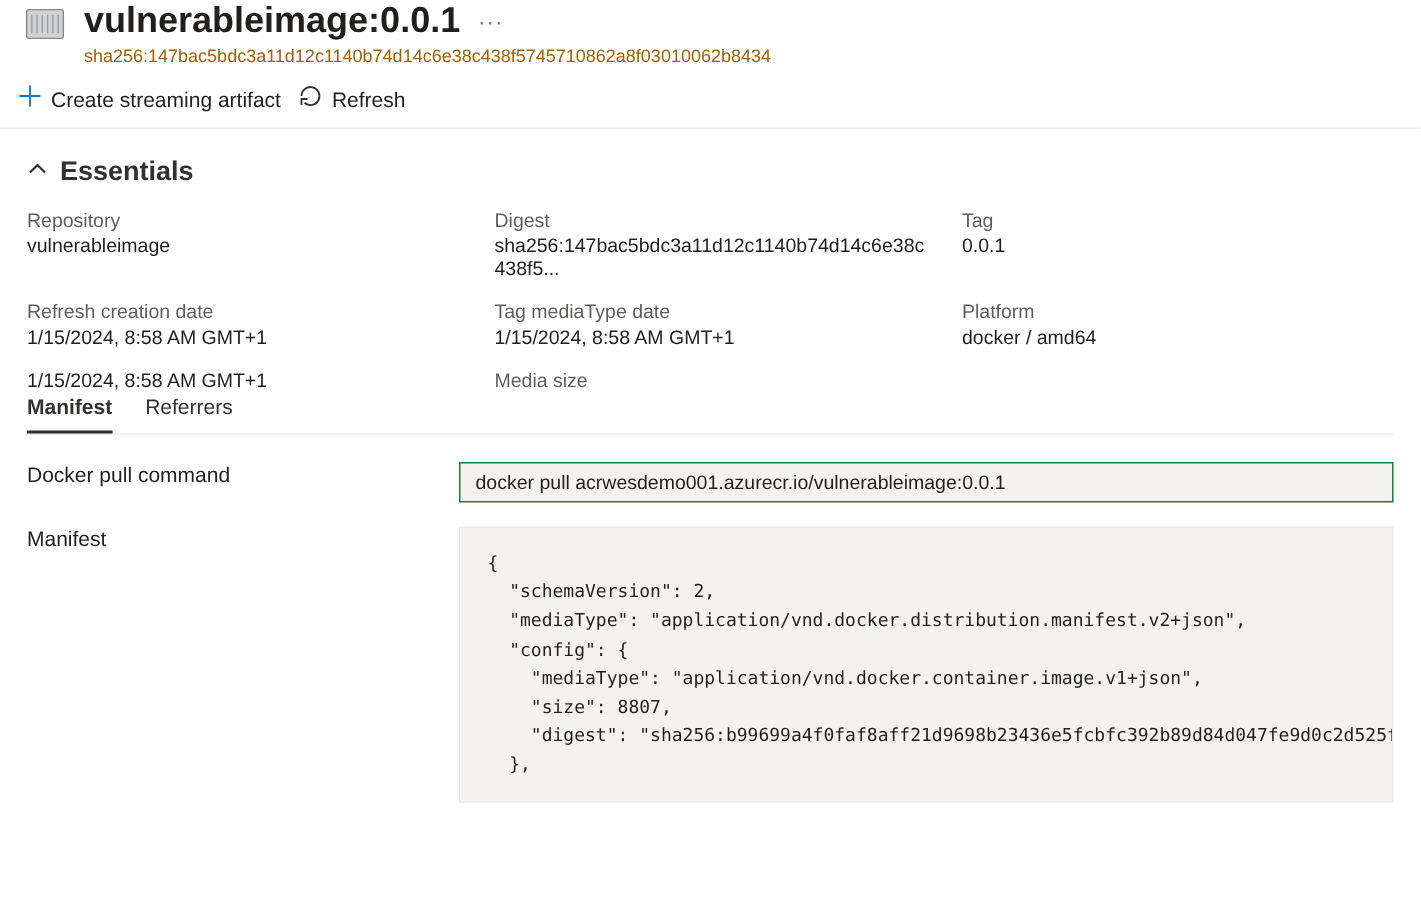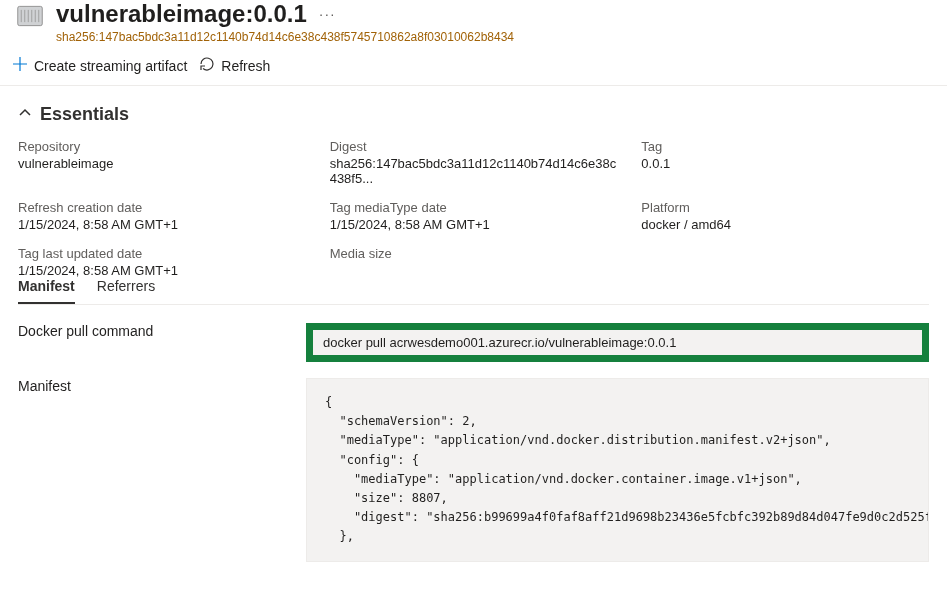--- a/index.html
+++ b/index.html
@@ -19,21 +19,21 @@
     .essentials-header { display: flex; align-items: center; gap: 8px; font-weight: 600; font-size: 18px; margin-bottom: 14px; cursor: pointer; }
     .essentials-header svg { width: 14px; height: 14px; }
     .essentials-grid { display: grid; grid-template-columns: 1fr 1fr 1fr; gap: 14px 24px; margin-bottom: 0; }
     .field-label { font-size: 13px; color: #605e5c; margin-bottom: 2px; }
     .field-value { font-size: 13px; color: #201f1e; word-break: break-all; }
     .tabs { display: flex; gap: 22px; border-bottom: 1px solid #edebe9; margin-bottom: 18px; }
     .tab { font-size: 14px; padding: 0 0 8px 0; cursor: pointer; color: #323130; border-bottom: 2px solid transparent; }
     .tab.active { font-weight: 600; border-bottom-color: #323130; }
     .details { display: grid; grid-template-columns: 270px 1fr; gap: 16px 18px; align-items: flex-start; }
     .details-label { font-size: 14px; color: #201f1e; }
-    .pull-input { width: 100%; font-family: "Segoe UI", sans-serif; font-size: 13px; padding: 5px 10px; border: 7px solid #15803d; background: #f3f2f1; color: #201f1e; }
+    .pull-input { width: 100%; font-family: "Segoe UI", sans-serif; font-size: 13px; padding: 5px 10px; border: 1px solid #15803d; background: #f3f2f1; color: #201f1e; }
     .manifest-box { background: #f3f2f1; border: 1px solid #edebe9; padding: 14px 18px; font-family: "Menlo", "Consolas", monospace; font-size: 12px; color: #201f1e; white-space: pre; overflow: hidden; line-height: 1.6; }
   </style>
 </head>
 <body>
 
 <div class="header">
   <div class="header-icon">
     <svg viewBox="0 0 32 32">
       <rect x="2" y="5" width="28" height="22" rx="2" fill="#d0d2d4" stroke="#888" stroke-width="1"></rect>
       <line x1="6" y1="9" x2="6" y2="23" stroke="#999" stroke-width="1"></line>
@@ -102,21 +102,20 @@
     </div>
     <div>
       <div class="field-label">Tag mediaType date</div>
       <div class="field-value">1/15/2024, 8:58 AM GMT+1</div>
     </div>
     <div>
       <div class="field-label">Platform</div>
       <div class="field-value">docker / amd64</div>
     </div>
     <div>
-      <div class="field-label">Tag last updated date</div>
       <div class="field-value">1/15/2024, 8:58 AM GMT+1</div>
     </div>
     <div>
       <div class="field-label">Media size</div>
     </div>
   </div>
 
   <div class="tabs">
     <div class="tab active">Manifest</div>
     <div class="tab">Referrers</div>

